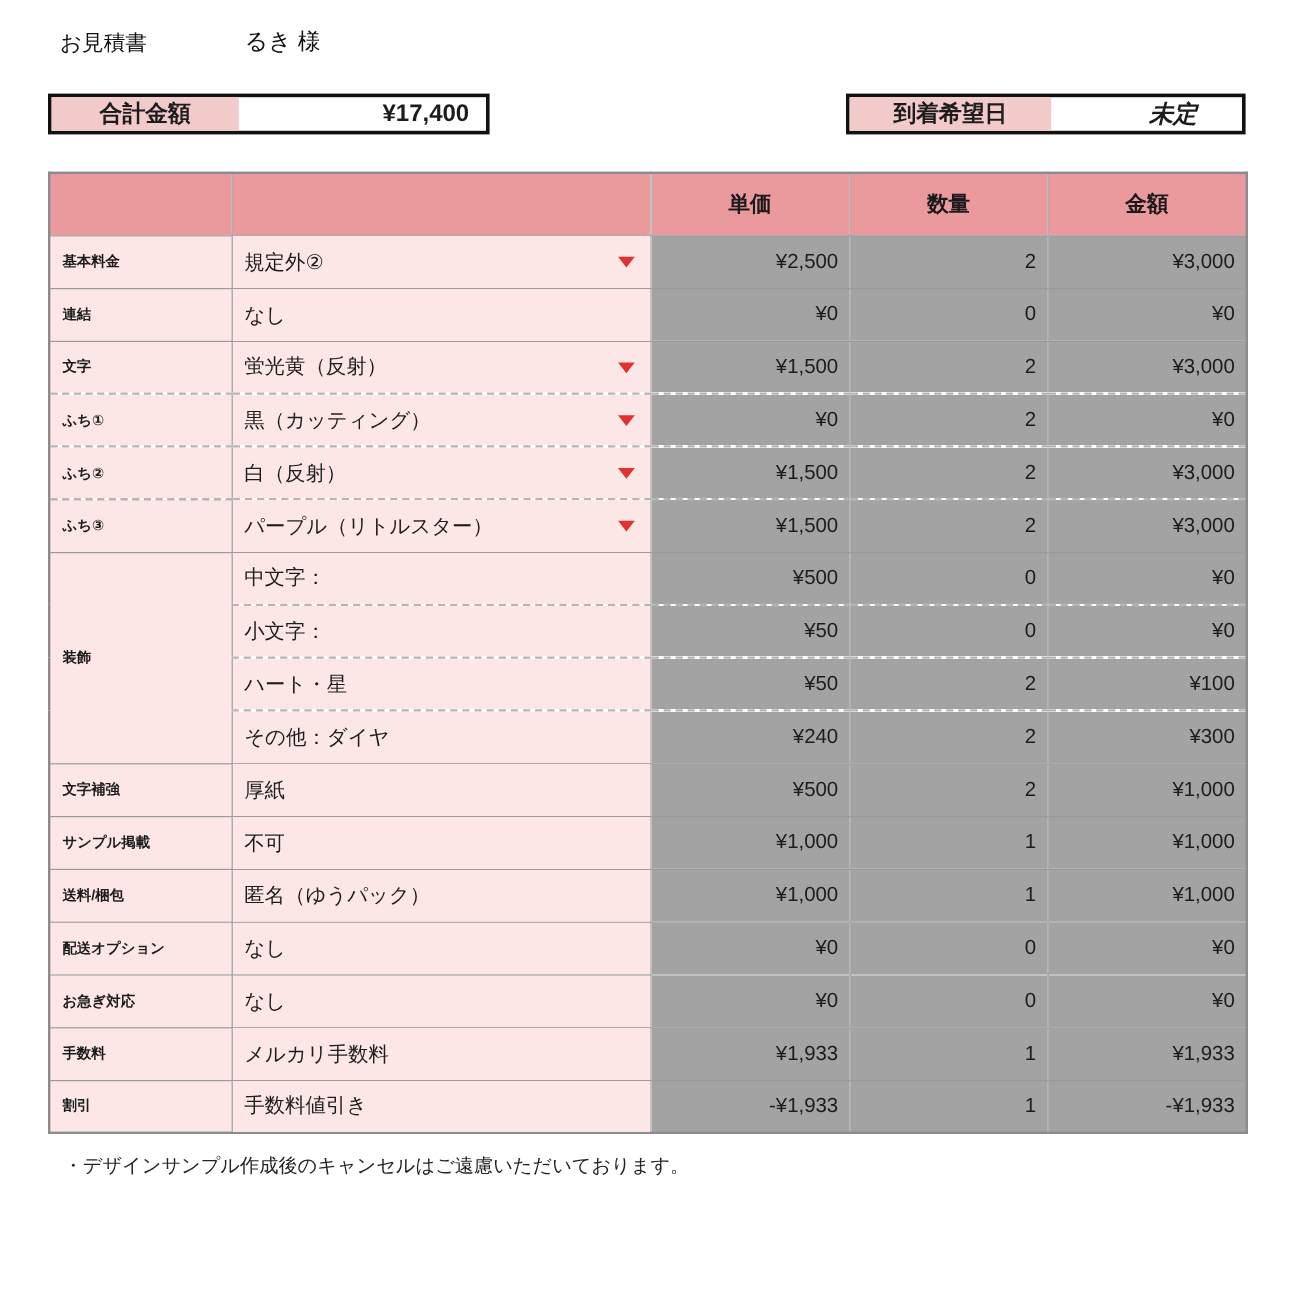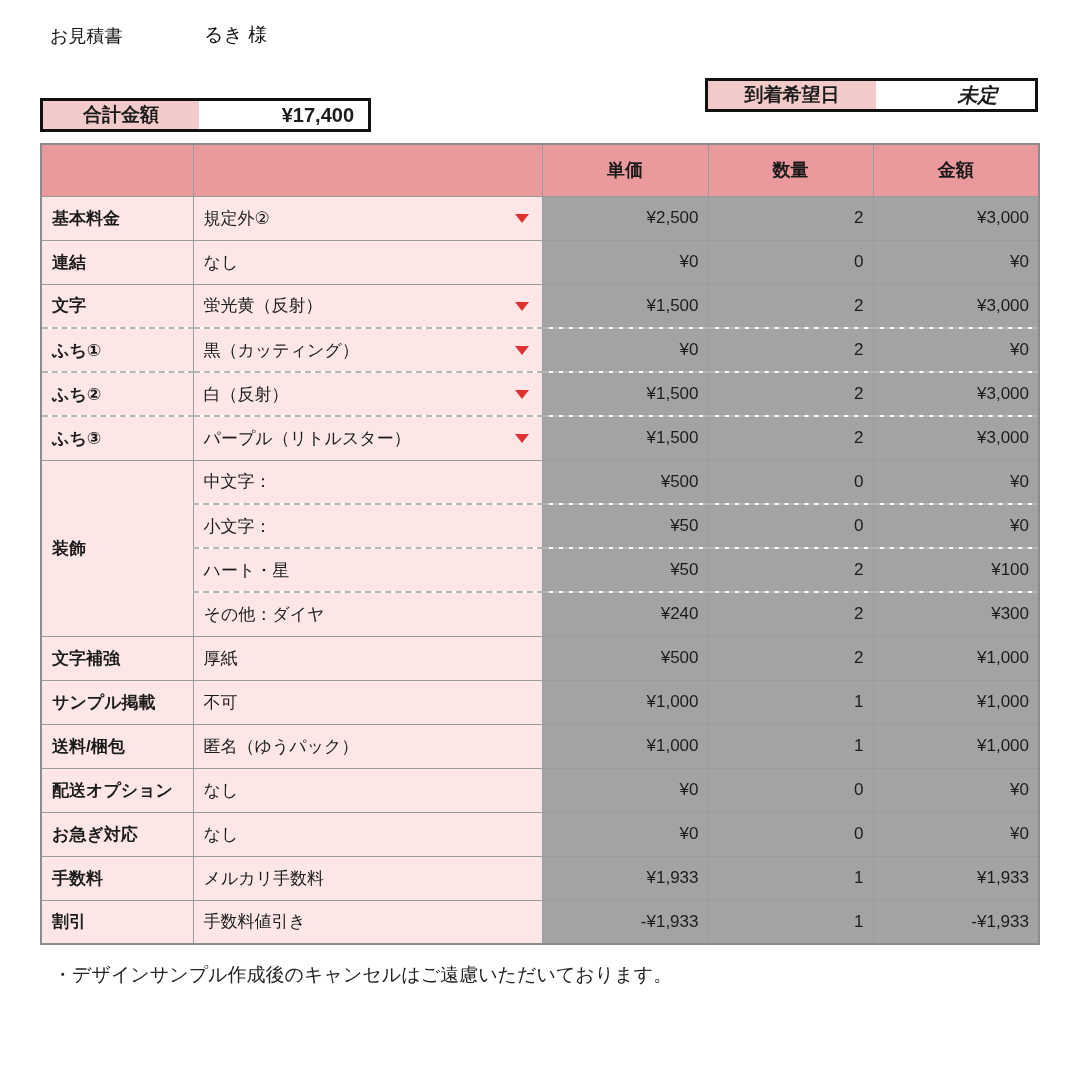--- a/index.html
+++ b/index.html
@@ -7,55 +7,55 @@
   body { font-family: "Liberation Sans", "DejaVu Sans", sans-serif; color: #1c1c1c; position: relative; }
 
   .page { position: absolute; inset: 0; }
 
   
   .doc-title { position: absolute; left: 50px; top: 24px; font-size: 18px; color: #111; }
   .customer-name { position: absolute; left: 204px; top: 22px; font-size: 19px; color: #111; }
 
   .summary-box { position: absolute; top: 78px; height: 34px; border: 3px solid #111;
                  display: flex; align-items: stretch; background: #fff; }
-  .summary-box.total { left: 40px; width: 331px; margin-top: 20px; }
+  .summary-box.total { left: 40px; width: 368px; }
   .summary-box.arrival { left: 705px; width: 333px; gap: 44px; }
   .summary-label { background: var(--summary-label-bg); display: flex; align-items: center;
                    justify-content: center; font-weight: bold; font-size: 19px; }
   .summary-box.total .summary-label { width: 156px; }
   .summary-box.arrival .summary-label { width: 168px; }
   .summary-value { flex: 1; display: flex; align-items: center; font-weight: bold; font-size: 20px; }
   .summary-box.total .summary-value { justify-content: flex-end; padding-right: 14px; }
   .summary-box.arrival .summary-value { justify-content: center; font-style: italic; }
 
   
   .estimate-table { position: absolute; left: 40px; top: 143px; border-collapse: collapse;
                     table-layout: fixed; width: 998px; }
   .estimate-table td, .estimate-table th { border: 1.5px solid #9b9b9b; overflow: hidden; }
   .estimate-table { border: 2px solid #8c8c8c; }
 
   th.head-cell { background: var(--header-bg); height: 52px; font-size: 18px; font-weight: bold;
                  text-align: center; color: #1a1a1a; }
 
-  td.label-cell { background: var(--cell-pink); font-weight: bold; font-size: 17px;
+  td.label-cell { background: var(--cell-pink); font-weight: bold; font-size: 12px;
                   padding-left: 10px; text-align: left; vertical-align: middle; }
   td.option-cell { background: var(--cell-pink); font-size: 17px; padding-left: 10px;
                    position: relative; text-align: left; vertical-align: middle; }
   td.num-cell { background: #a3a3a3; font-size: 17px; text-align: right; padding-right: 9px;
                 vertical-align: middle; }
   .estimate-table tbody tr { height: 44px; }
 
   td.dashed-b { border-bottom: 2px dashed #b5b5b5; }
 
   .dd-arrow { position: absolute; right: 13px; top: 50%; margin-top: -4px; width: 0; height: 0;
               border-left: 7px solid transparent; border-right: 7px solid transparent;
               border-top: 9px solid var(--arrow-color); display: block; }
 
   
-  .footer-note { position: absolute; left: 53px; top: 962px; font-size: 19px; color: #222; }
+  .footer-note { position: absolute; left: 53px; top: 962px; font-size: 16px; color: #222; }
 </style>
 </head>
 <body>
 
 <div class="page">
 
   <div class="doc-title">お見積書</div>
   <div class="customer-name">るき 様</div>
 
   <div class="summary-box total">

